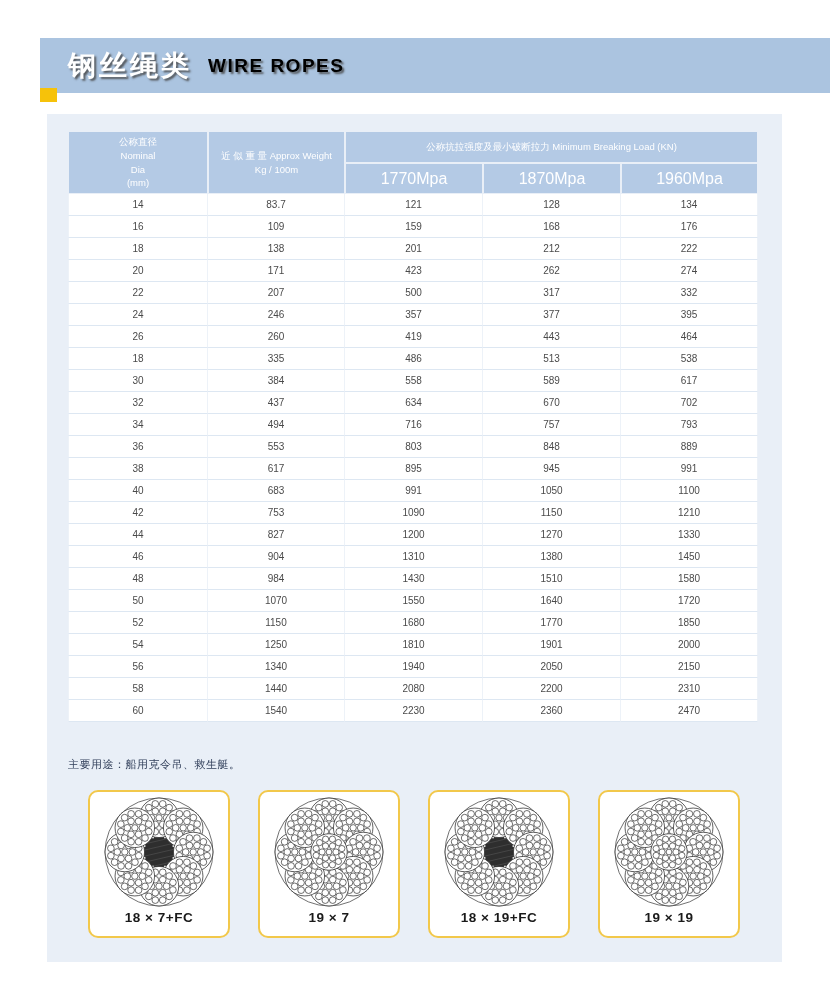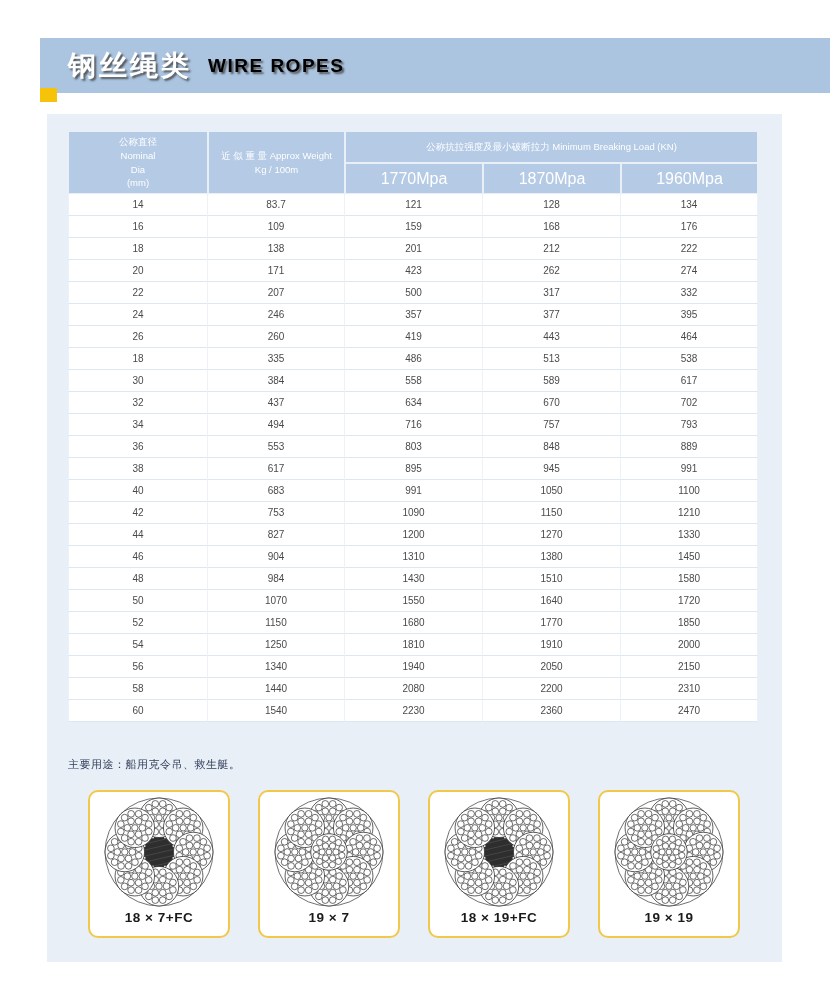--- a/index.html
+++ b/index.html
@@ -238,21 +238,21 @@
           <td>52</td>
           <td>1150</td>
           <td>1680</td>
           <td>1770</td>
           <td>1850</td>
         </tr>
         <tr>
           <td>54</td>
           <td>1250</td>
           <td>1810</td>
-          <td>1910</td>
+          <td>1901</td>
           <td>2000</td>
         </tr>
         <tr>
           <td>56</td>
           <td>1340</td>
           <td>1940</td>
           <td>2050</td>
           <td>2150</td>
         </tr>
         <tr>

